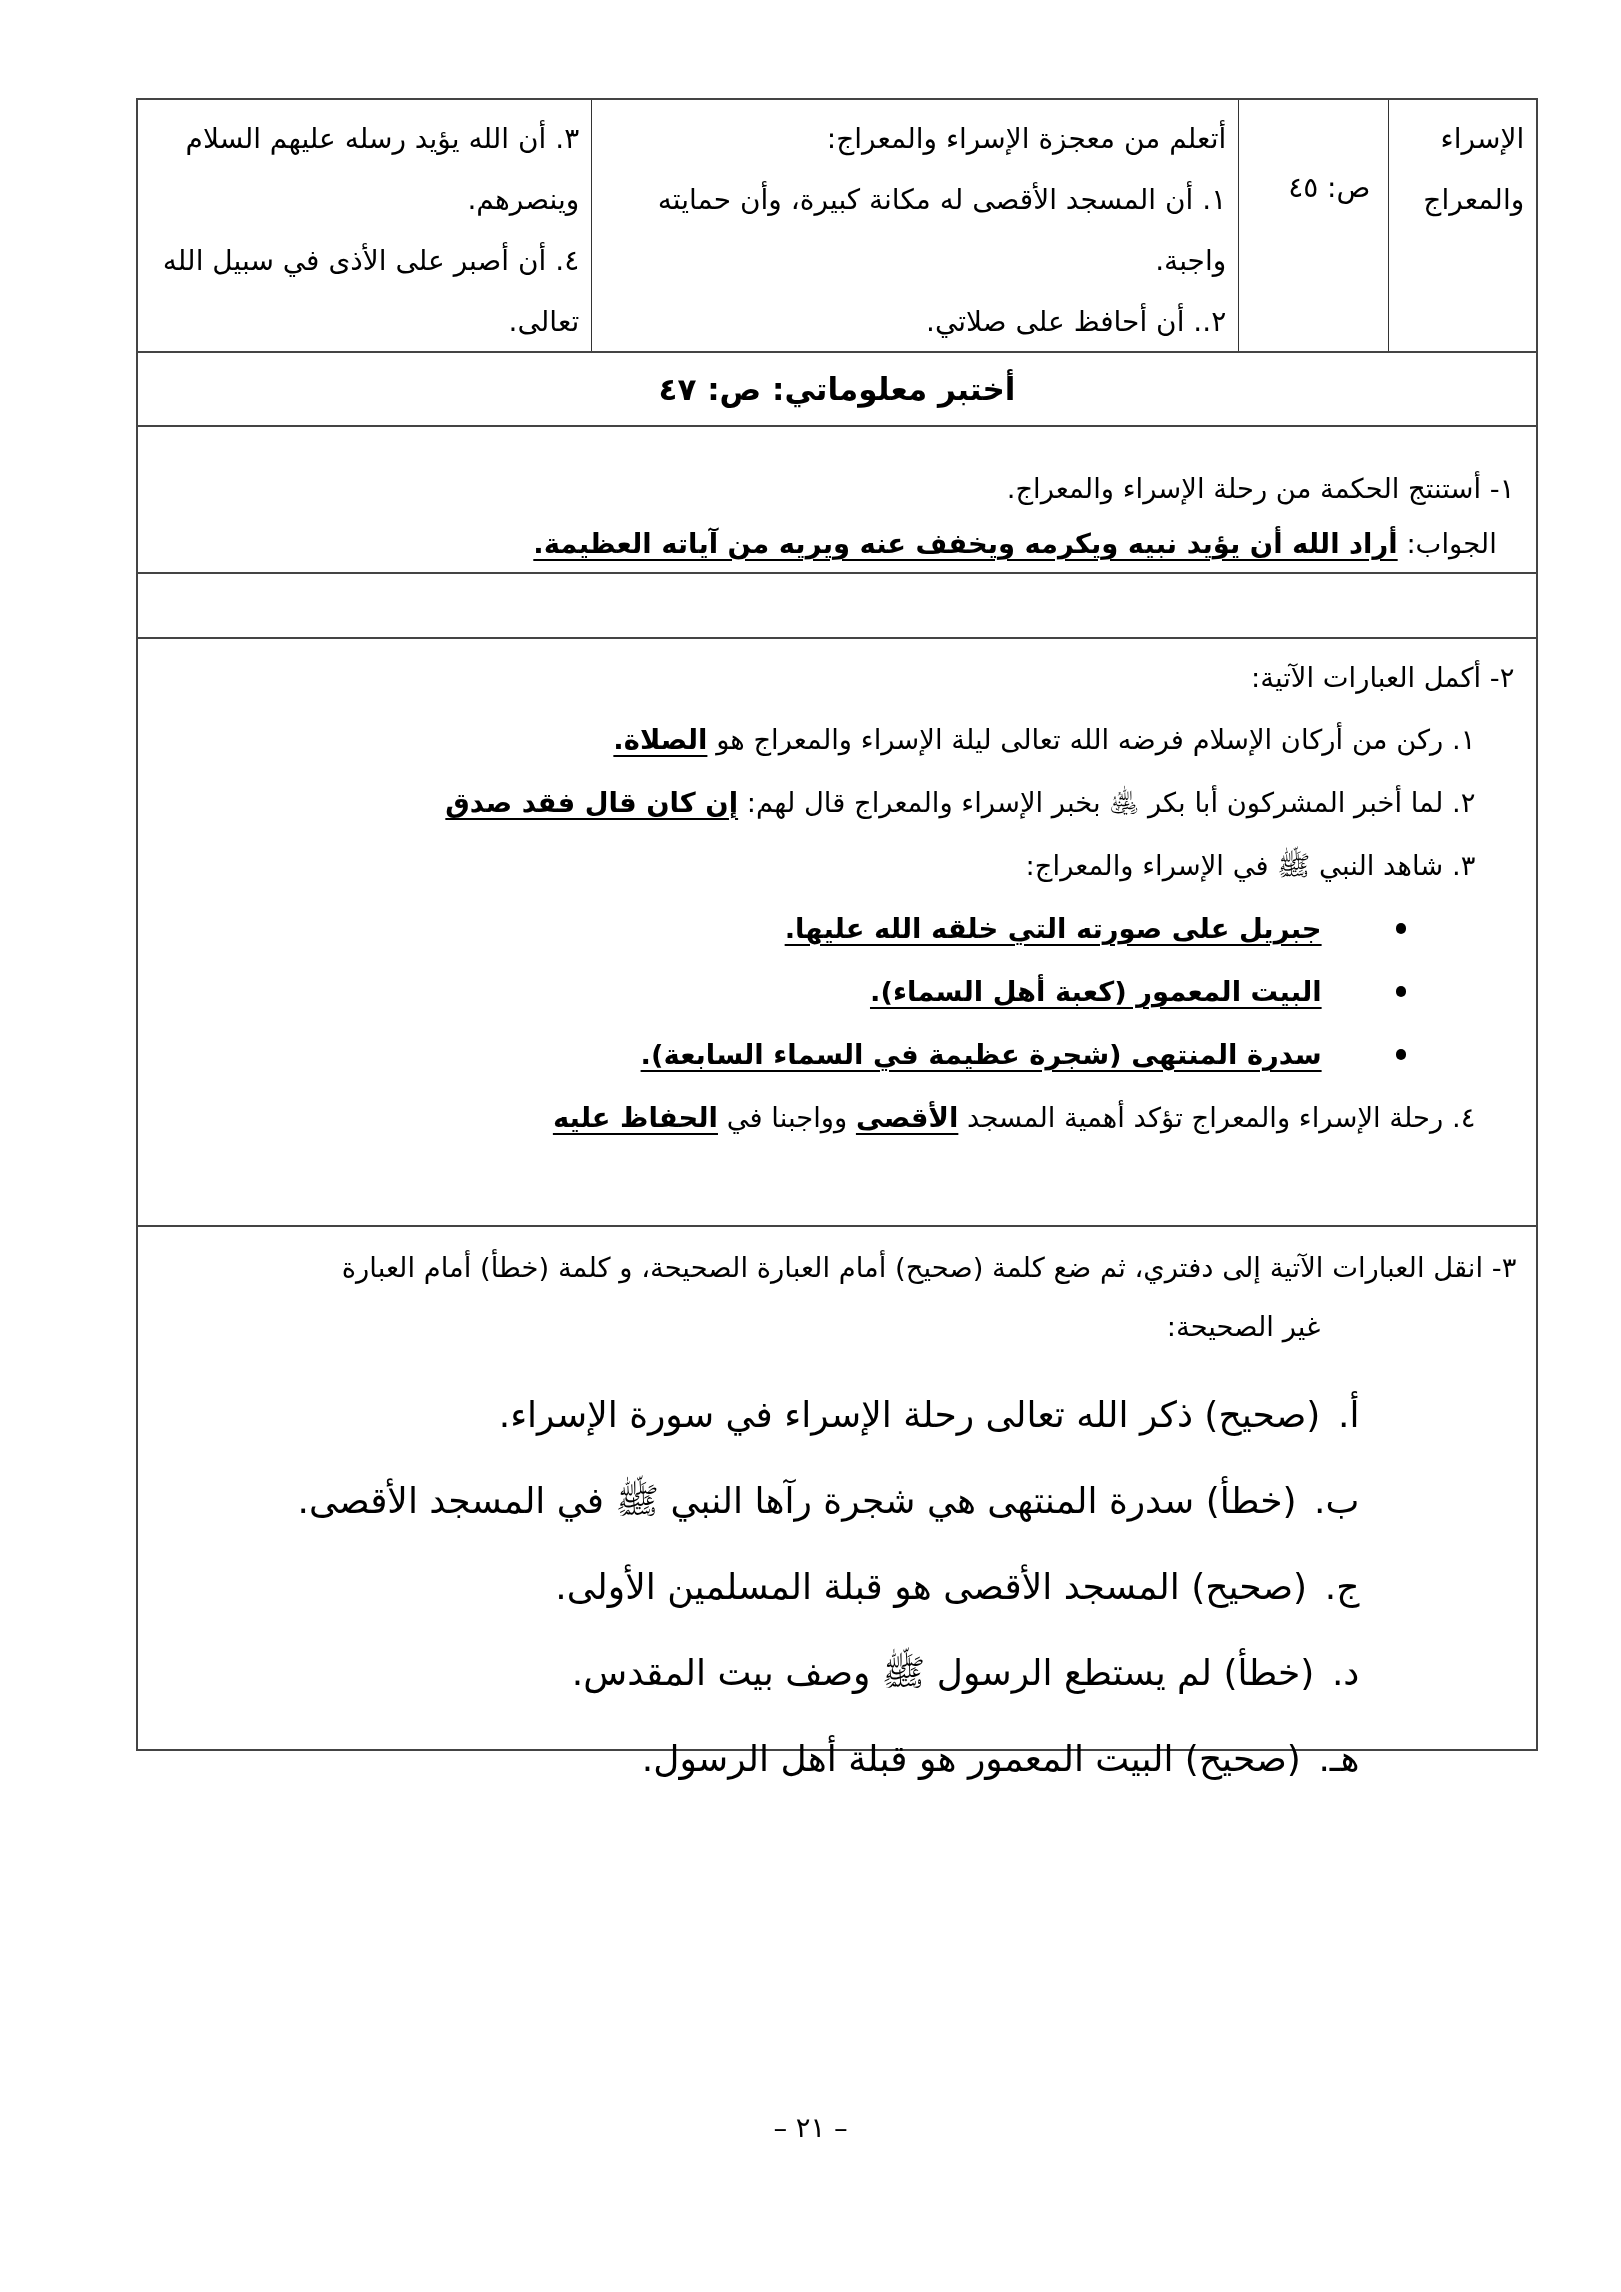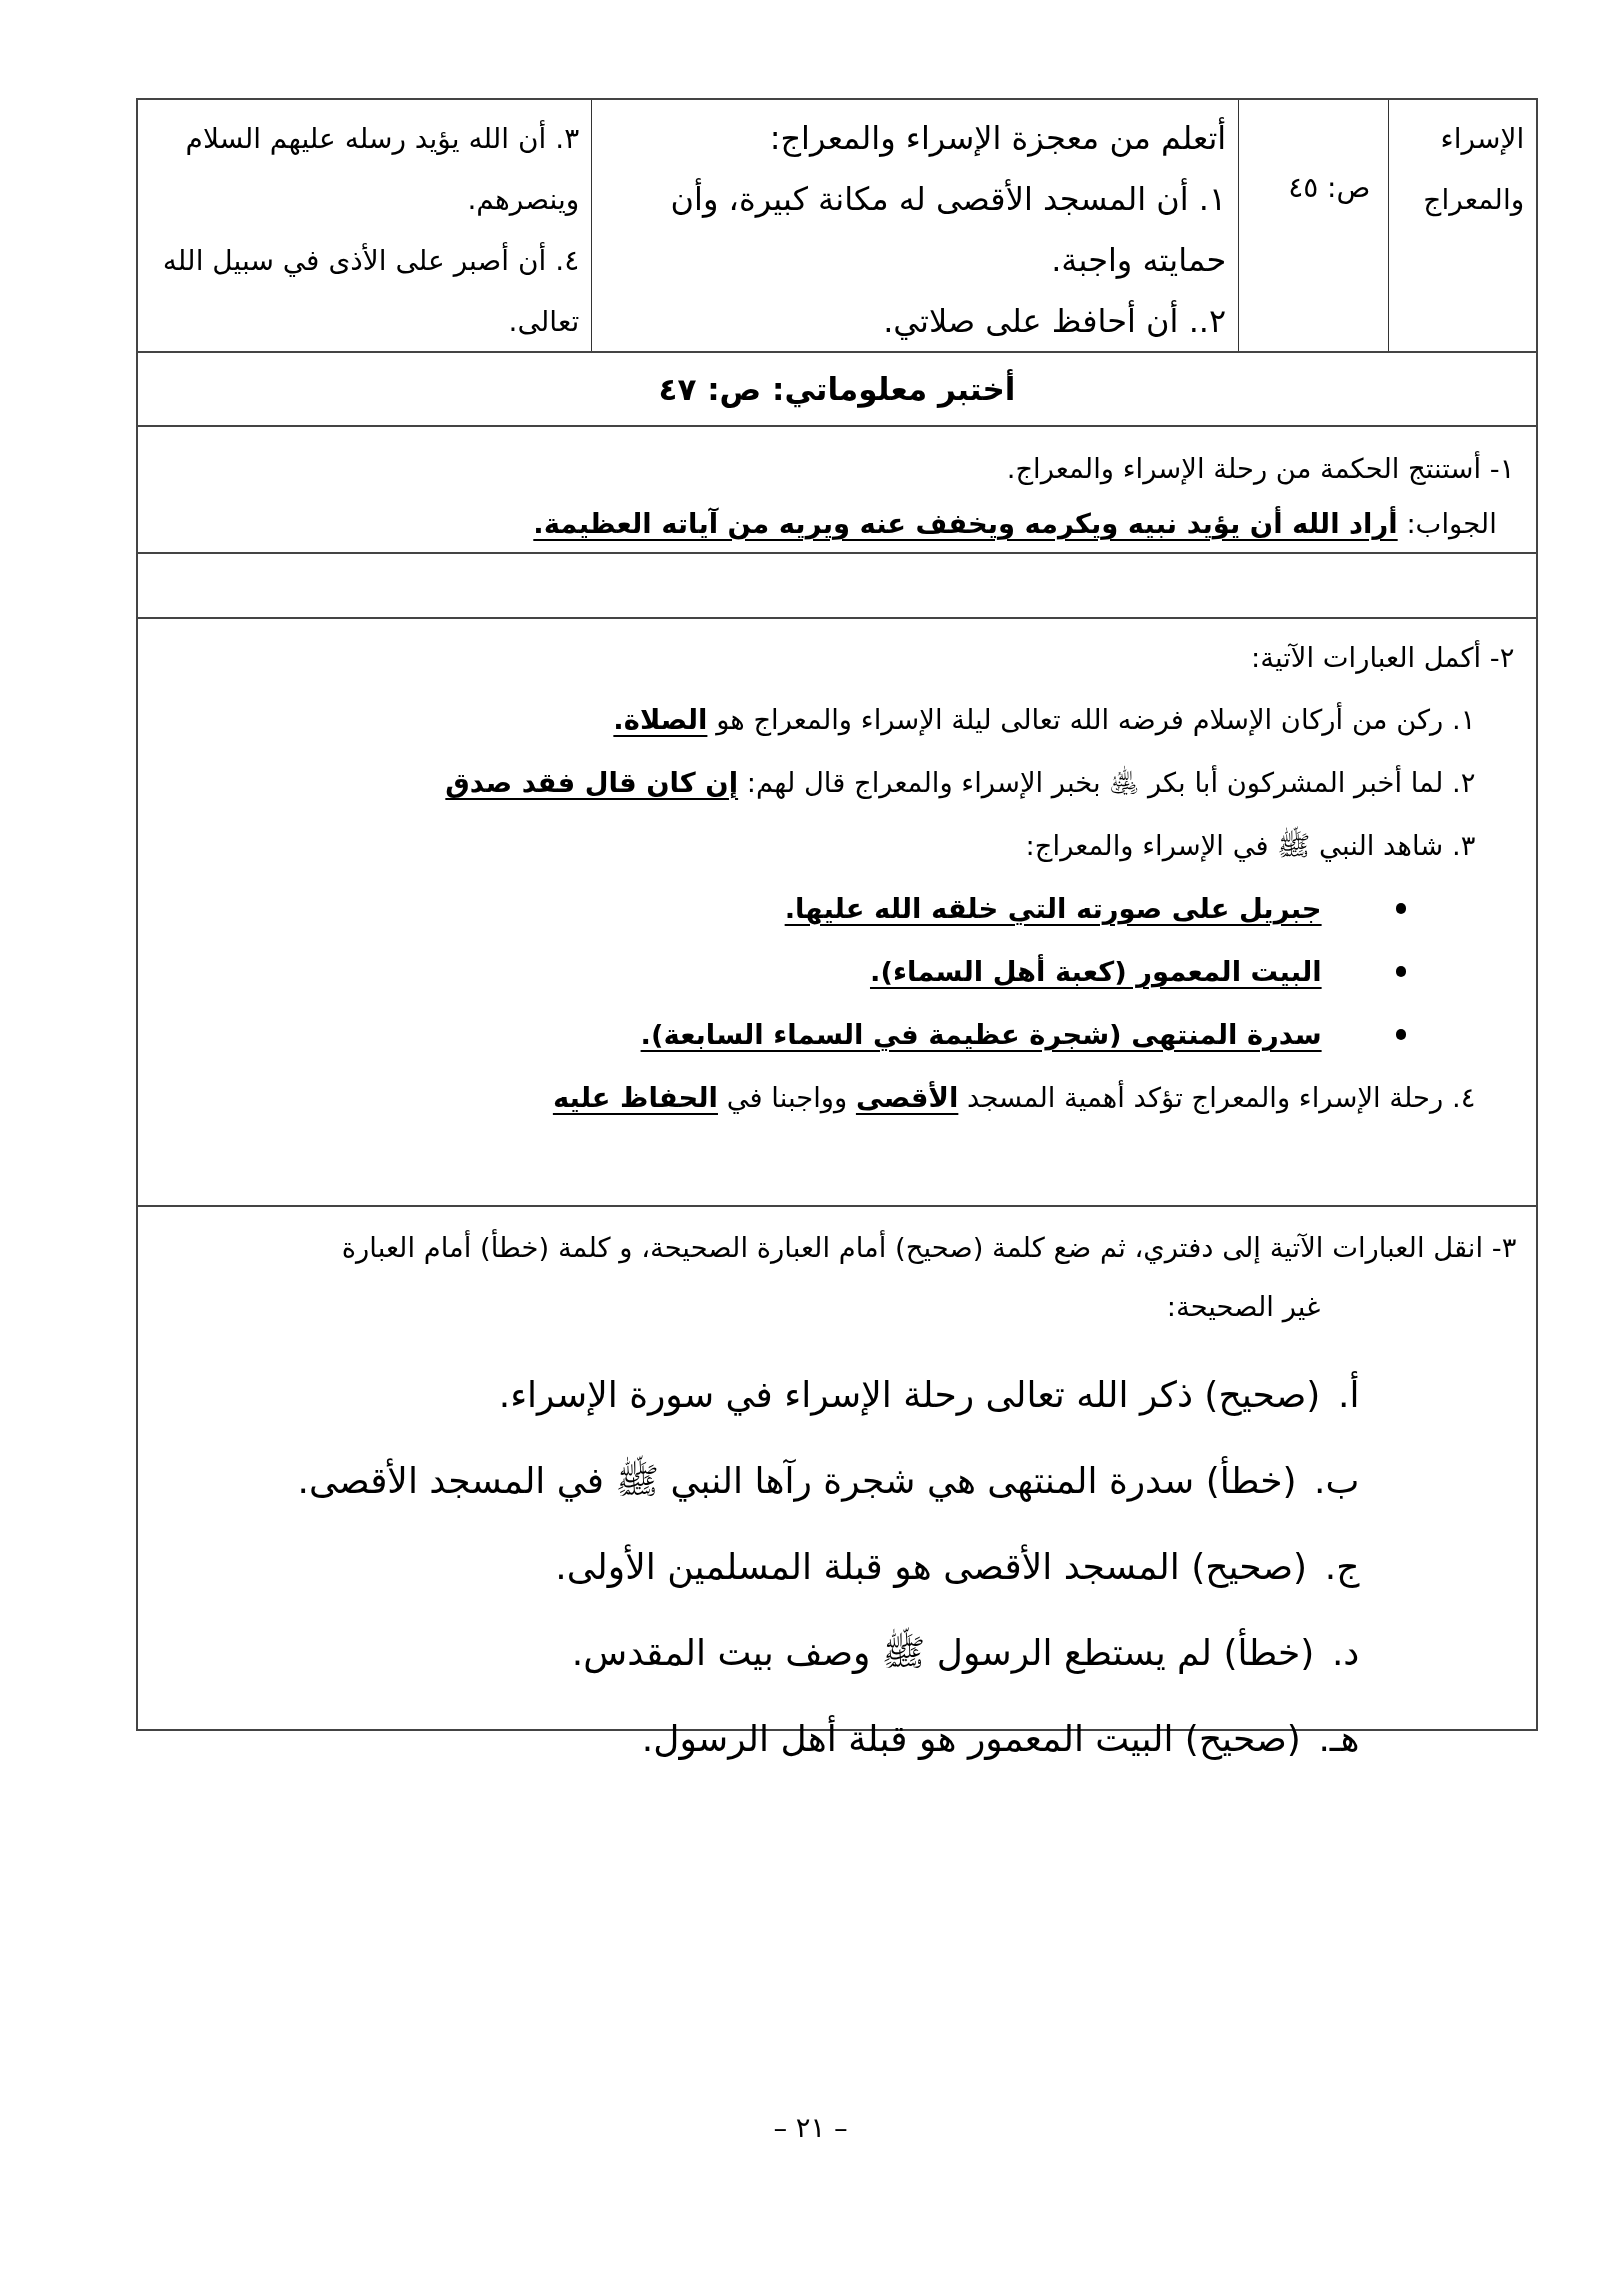--- a/index.html
+++ b/index.html
@@ -13,27 +13,27 @@
   }
   .row { border-bottom: 2px solid #444; box-sizing: border-box; position: relative; }
   .row:last-child { border-bottom: none; }
 
   
   .row-lesson { display: flex; flex-direction: row; height: 253px; }
   .cell { box-sizing: border-box; border-left: 1.5px solid #333; padding: 13.7px 11.8px 0 11.8px; }
   .cell:last-child { border-left: none; }
   .c-title { width: 148px; font-size: 28px; line-height: 61px; padding-top: 7.8px; }
   .c-page { width: 150px; font-size: 28px; padding-top: 71px; text-align: right; padding-right: 17.6px; }
-  .c-learn { width: 647px; font-size: 32px; line-height: 61px; padding-top: 7.8px; }
+  .c-learn { width: 647px; font-size: 28px; line-height: 61px; padding-top: 7.8px; }
   .c-values { flex: 1; font-size: 28px; line-height: 61px; padding-top: 7.8px; }
 
   .row-heading { height: 74px; display: flex; align-items: center; justify-content: center; }
   .heading { font-weight: bold; font-size: 31px; }
 
-  .row-q1 { height: 127px; padding: 13.7px 21.6px 0 21.6px; font-size: 27.4px; }
+  .row-q1 { height: 127px; padding: 13.7px 21.6px 0 21.6px; font-size: 27.4px; margin-top: 20px; }
   .q-line { line-height: 55px; }
   .answer-label { padding-right: 17.6px; }
   .bold-u { font-weight: bold; text-decoration: underline; text-decoration-thickness: 2px; text-underline-offset: 5.9px; }
 
   .row-empty { height: 65px; }
 
   .row-q2 { height: 588px; padding: 7.8px 21.6px 0 21.6px; font-size: 27.4px; }
   .q2-head { line-height: 61px; }
   .q2-list { padding-right: 39px; }
   .q2-item { line-height: 63px; }

